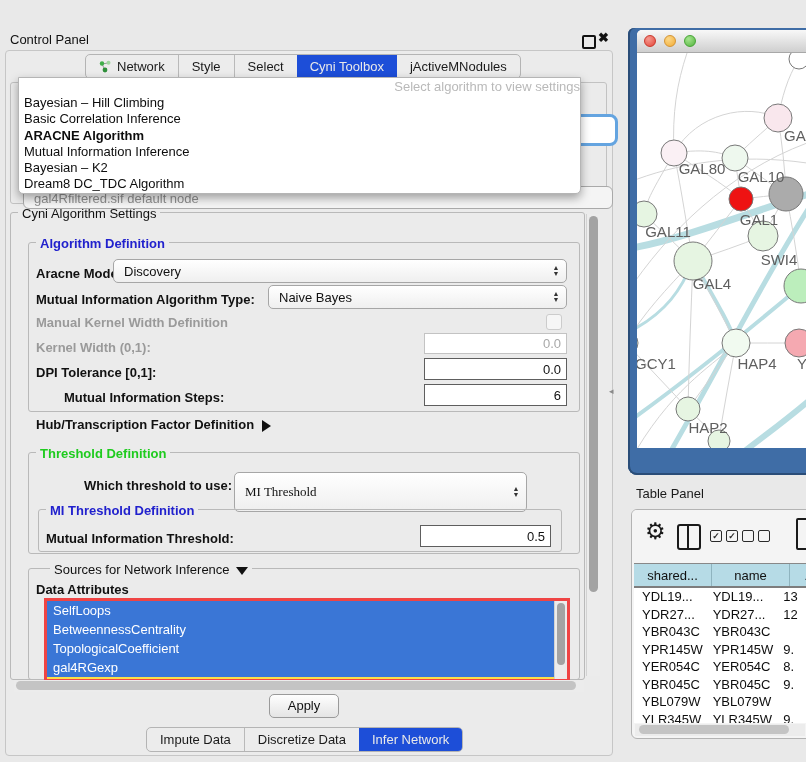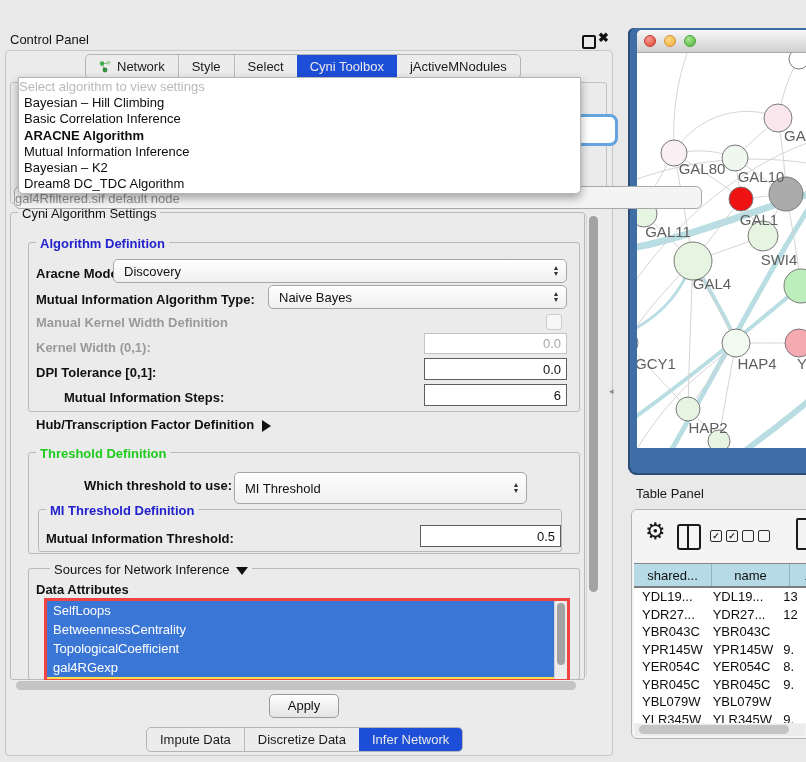--- a/index.html
+++ b/index.html
@@ -22,27 +22,27 @@
   .bottom-tabs{left:146px;top:707px;}
   .tab{display:flex;align-items:center;padding:0 13px;white-space:nowrap;}
   .tab.sep{border-left:1px solid #b9b9b9;}
   .tab.selected{background:#1d4ed8;color:#e9e9e9;border-left:none;}
   .tab .net-ico{margin-right:6px;}
 
   
   .ghost-group{left:10px;top:62px;width:595px;height:120px;border:1px solid #c2c2c2;border-radius:3px;z-index:3;}
   .ghost-combo-blue{left:200px;top:94px;width:412px;height:26px;background:#fff;border:3px solid #64a4e0;
                     border-radius:8px;z-index:4;}
-  .ghost-combo2{left:14px;top:166px;width:688px;height:23px;background:#f4f4f4;border:1px solid #a9a9a9;
-                border-radius:6px;z-index:5;font-size:13px;color:#8f8f8f;line-height:23px;box-sizing:border-box;}
+  .ghost-combo2{left:23px;top:166px;width:590px;height:23px;background:#f4f4f4;border:1px solid #a9a9a9;
+                border-radius:6px;z-index:5;font-size:13px;color:#8f8f8f;line-height:23px;padding-left:10px;box-sizing:border-box;}
 
   
   .popup{left:18px;top:57px;width:561px;height:115px;background:#fff;border:1px solid #b5b5b5;
          border-radius:0 0 5px 5px;box-shadow:0 4px 10px rgba(0,0,0,.35);z-index:50;font-size:13px;}
-  .popup .ph{height:17px;text-align:left;color:#b9b9b9;line-height:17px;}
+  .popup .ph{height:17px;text-align:right;color:#b9b9b9;line-height:17px;}
   .dd-item{height:16.3px;line-height:16.3px;padding-left:5px;color:#0d0d0d;}
   .dd-item.bold{font-weight:bold;}
 
   
   .gbox{border:1px solid #b9b9b9;border-radius:3px;}
   .gtitle{position:absolute;background:#ebebeb;padding:0 4px;font-size:13px;}
   .t-black{color:#111;}
   .t-blue{color:#2121cd;font-weight:bold;}
   .t-green{color:#1ecb1e;font-weight:bold;}
 
@@ -208,32 +208,32 @@
   <input class="abs tin on" style="left: 424px; top: 364px; width: 143px; height: 22px;" readonly="" value="6">
 
   <span class="abs lbl" style="left:36px;top:397px;font-weight:600;">
     <span>Hub/Transcription Factor Definition</span><span class="tri-r"></span>
   </span>
 
   <div class="abs gbox" style="left:28px;top:432px;width:550px;height:100px;"></div>
   <span class="gtitle t-green" style="left:36px;top:426px;">Threshold Definition</span>
 
   <span class="abs lbl" style="left:84px;top:458px;">Which threshold to use:</span>
-  <div class="abs combo" style="left:234px;top:452px;width:293px;height:32px;">
+  <div class="abs combo" style="left:234px;top:452px;width:293px;height:40px;font-family:Liberation Serif, serif;">
     <span class="val">MI Threshold</span>
     <span class="arrows">
         <span>▲</span>
         <span>▼</span>
       </span>
   </div>
 
   <div class="abs gbox" style="left:38px;top:489px;width:522px;height:41px;"></div>
   <span class="gtitle t-blue" style="left:46px;top:483px;">MI Threshold Definition</span>
   <span class="abs lbl" style="left:46px;top:511px;">Mutual Information Threshold:</span>
-  <input class="abs tin on" style="left: 420px; top: 505px; width: 141px; height: 22px;" readonly="" value="0.5">
+  <input class="abs tin on" style="left: 420px; top: 505px; width: 131px; height: 22px;" readonly="" value="0.5">
 
   <div class="abs gbox" style="left:28px;top:548px;width:550px;height:110px;"></div>
   <span class="gtitle t-black" style="left:50px;top:542px;text-align:center;">
     <span>Sources for Network Inference</span><span class="tri-d"></span>
   </span>
   <span class="abs lbl" style="left:36px;top:562px;">Data Attributes</span>
   <div class="abs attrlist" style="left:44px;top:578px;width:520px;height:78px;">
     <div id="attr-list">
         <div class="attr-item">SelfLoops</div>
         <div class="attr-item">BetweennessCentrality</div>

